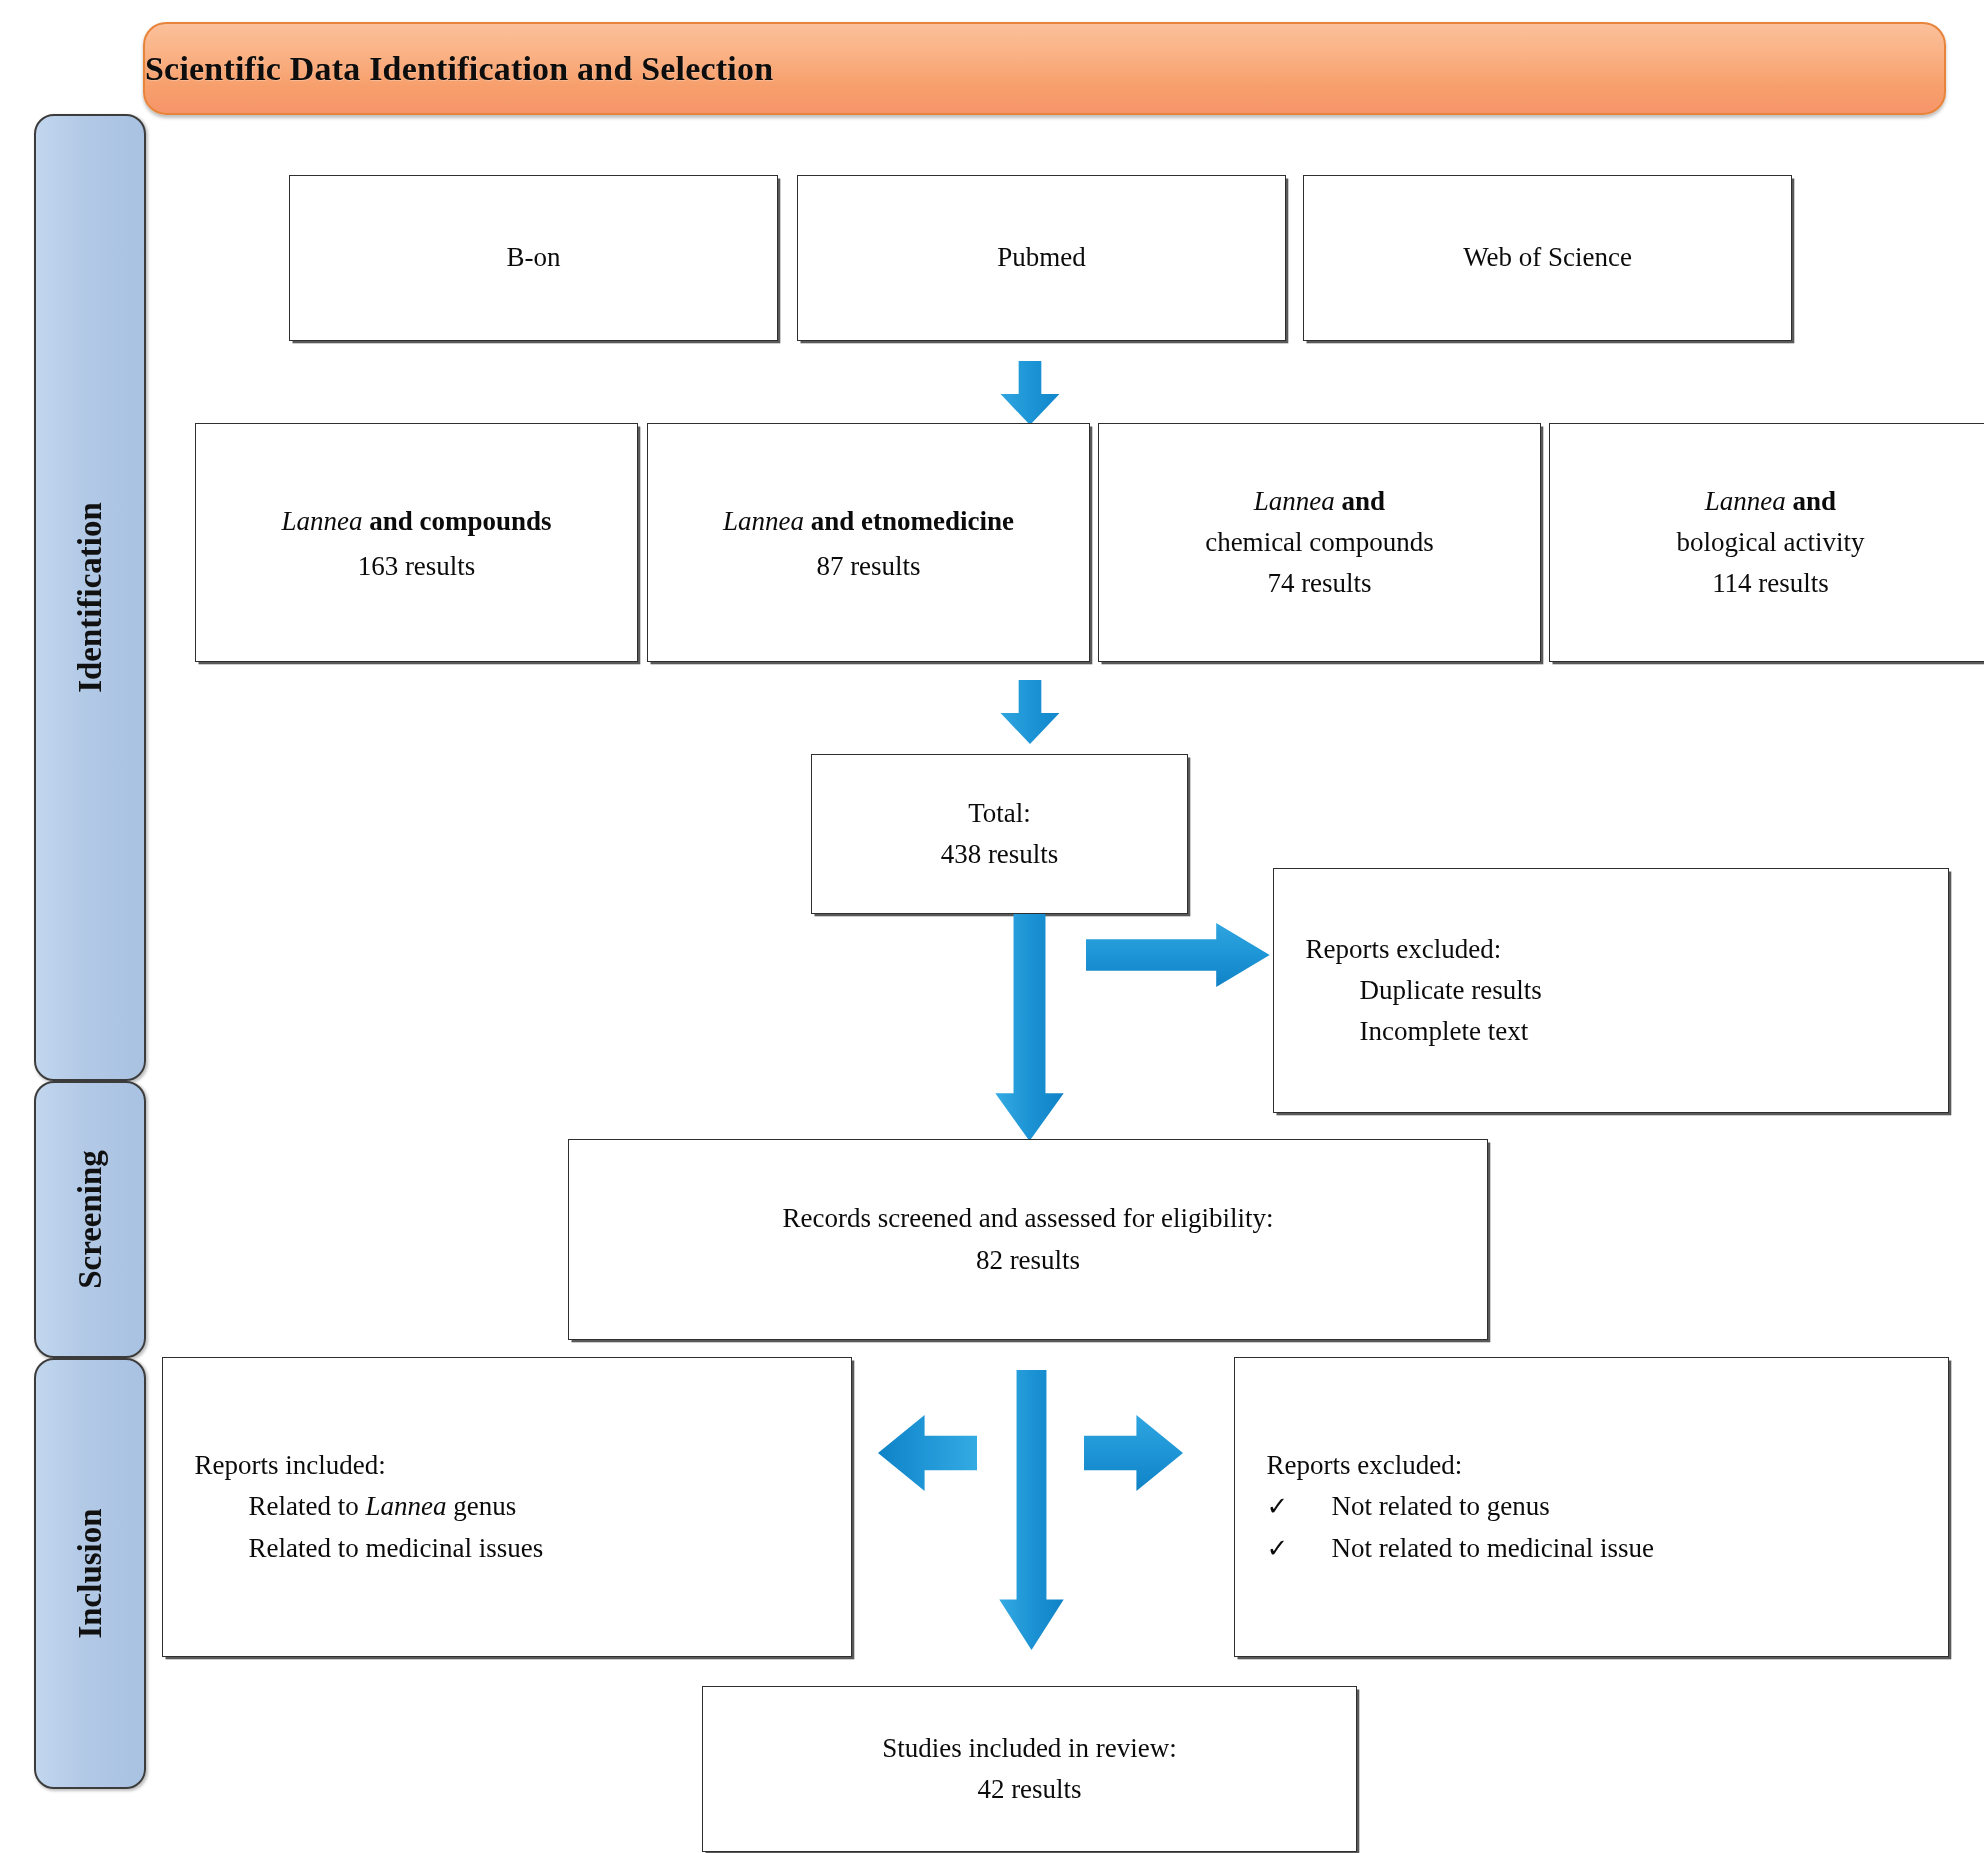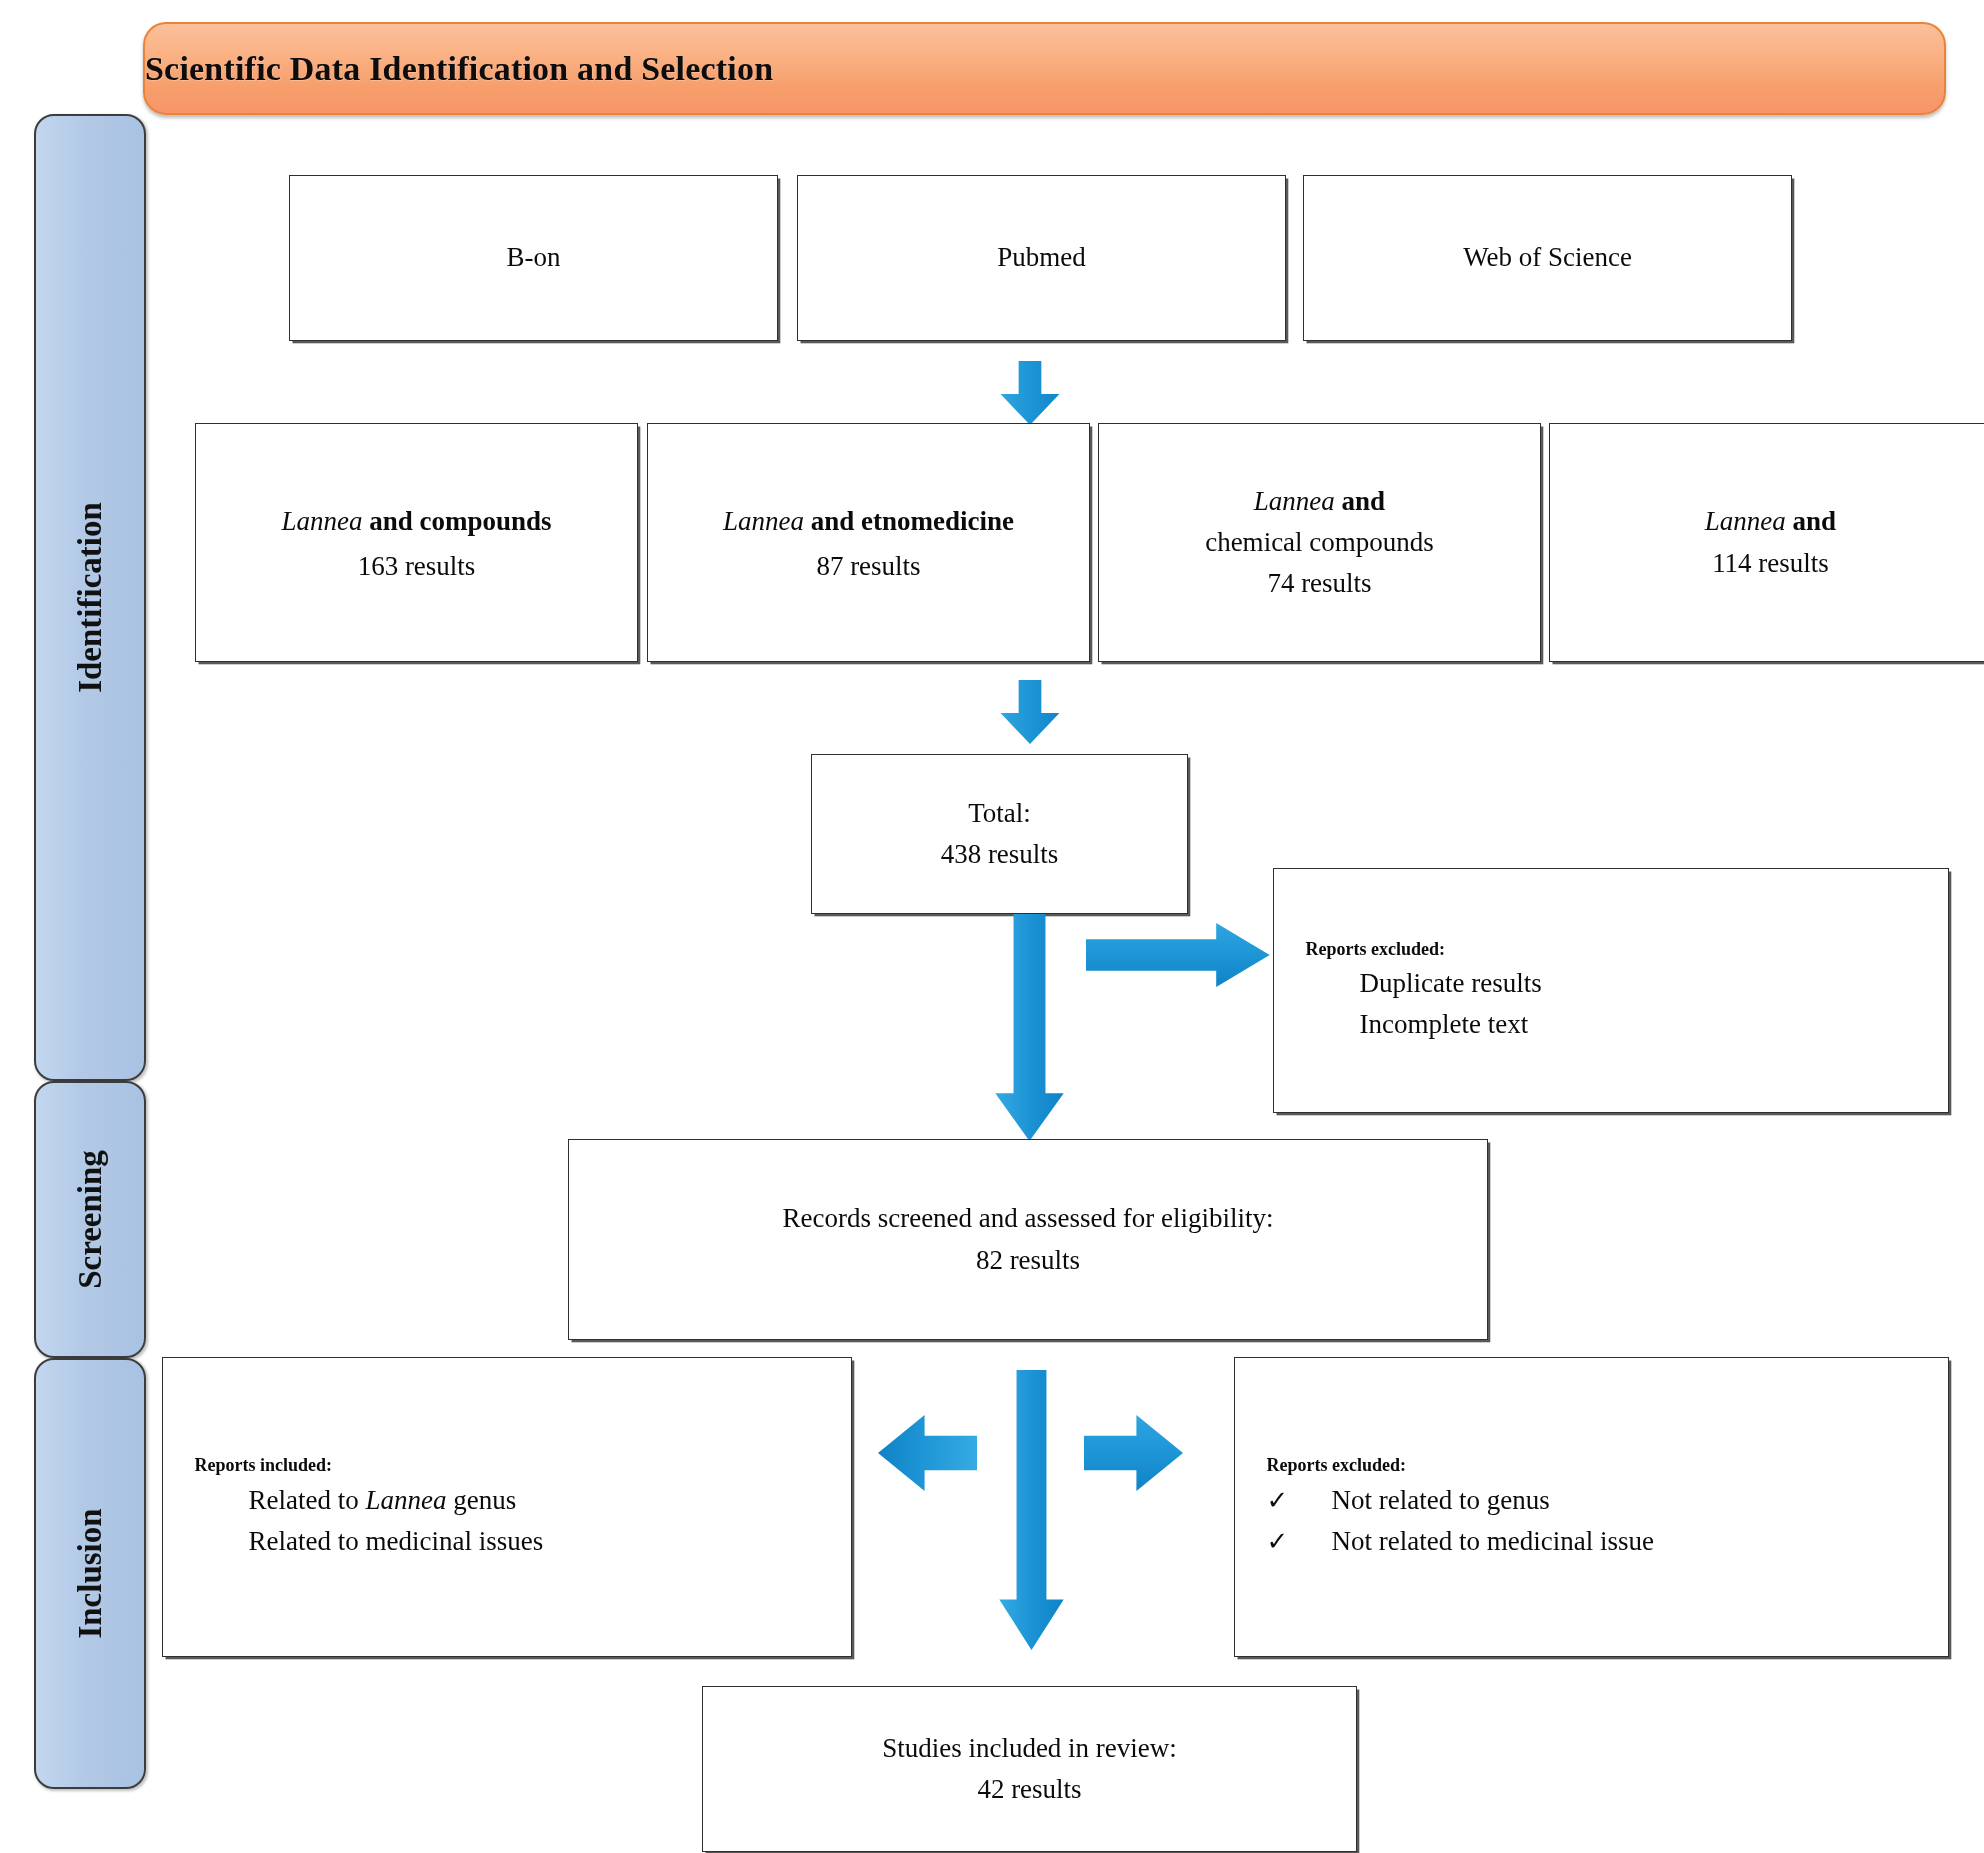--- a/index.html
+++ b/index.html
@@ -52,21 +52,21 @@
     display:flex;align-items:center;justify-content:center;
     text-align:center;
     padding:8.2px 13px;
   }
   .box .lines{width:100%;}
   .ln{font-size:27px;color:#0b0b0b;line-height:1.52;}
   .ln.tall{line-height:1.75;}
   
   .box.left{justify-content:flex-start;text-align:left;}
   .box.left .lines{padding-left:18.6px;}
-  .ln.head{font-size:18px;font-weight:bold;}
+  .ln.head{font-size:27px;}
   .ln.sub{padding-left:54px;font-size:27px;}
   .ln.check{font-size:27px;display:flex;align-items:baseline;gap:0px;}
   .ln.check .tick{display:inline-block;width:65px;font-size:26px;}
   
   .arrow{position:absolute;}
   .arrow svg{display:block;width:100%;height:100%;}
 </style>
 </head>
 <body>
 
@@ -130,20 +130,21 @@
   <div class="box" style="left:1098px;top:423px;width:443px;height:239px;">
     <div class="lines">
       <div class="ln"><i>Lannea</i><b> and</b></div>
       <div class="ln">chemical compounds</div>
       <div class="ln">74 results</div>
     </div>
   </div>
   <div class="box" style="left:1549px;top:423px;width:443px;height:239px;">
     <div class="lines">
       <div class="ln"><i>Lannea</i><b> and</b></div>
+      <div class="ln">bological activity</div>
       <div class="ln">114 results</div>
     </div>
   </div>
 
   <div class="arrow" style="left:996px;top:680px;width:68px;height:64px;">
     <svg viewBox="0 0 60 58" preserveAspectRatio="none">
       <polygon points="20,0 40,0 40,30 56,30 30,58 4,30 20,30" fill="url(#gd1)"></polygon>
     </svg>
   </div>
 

